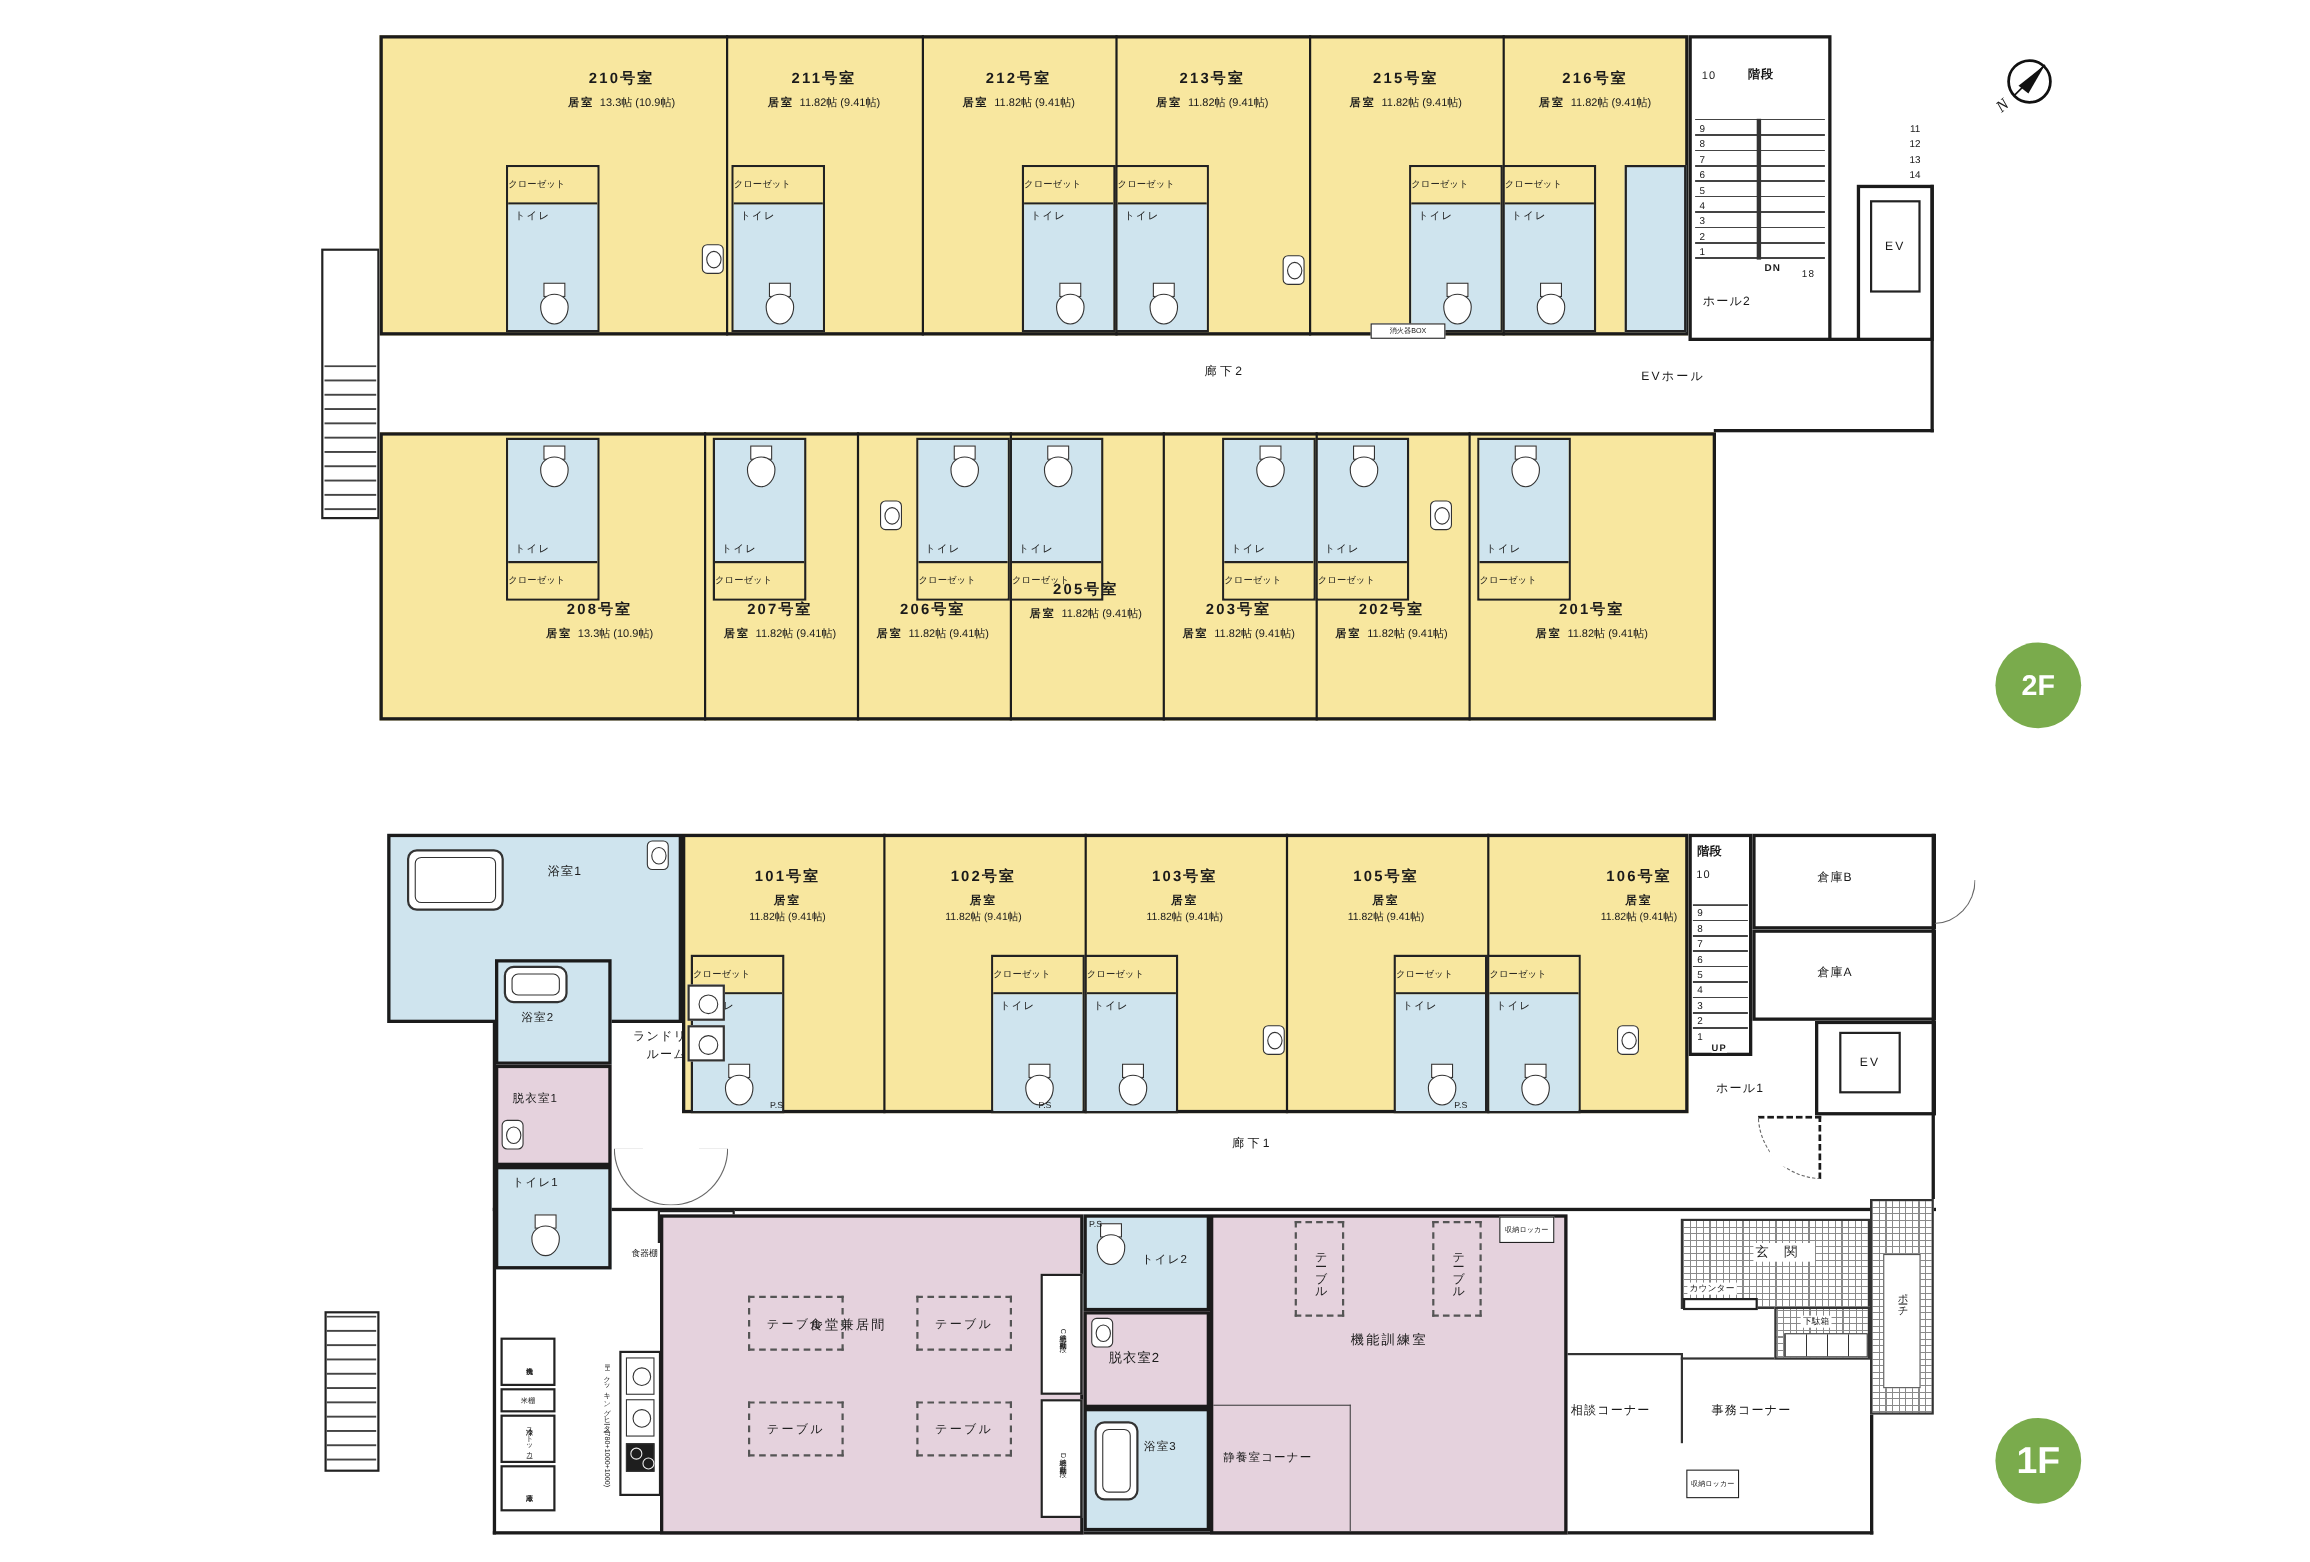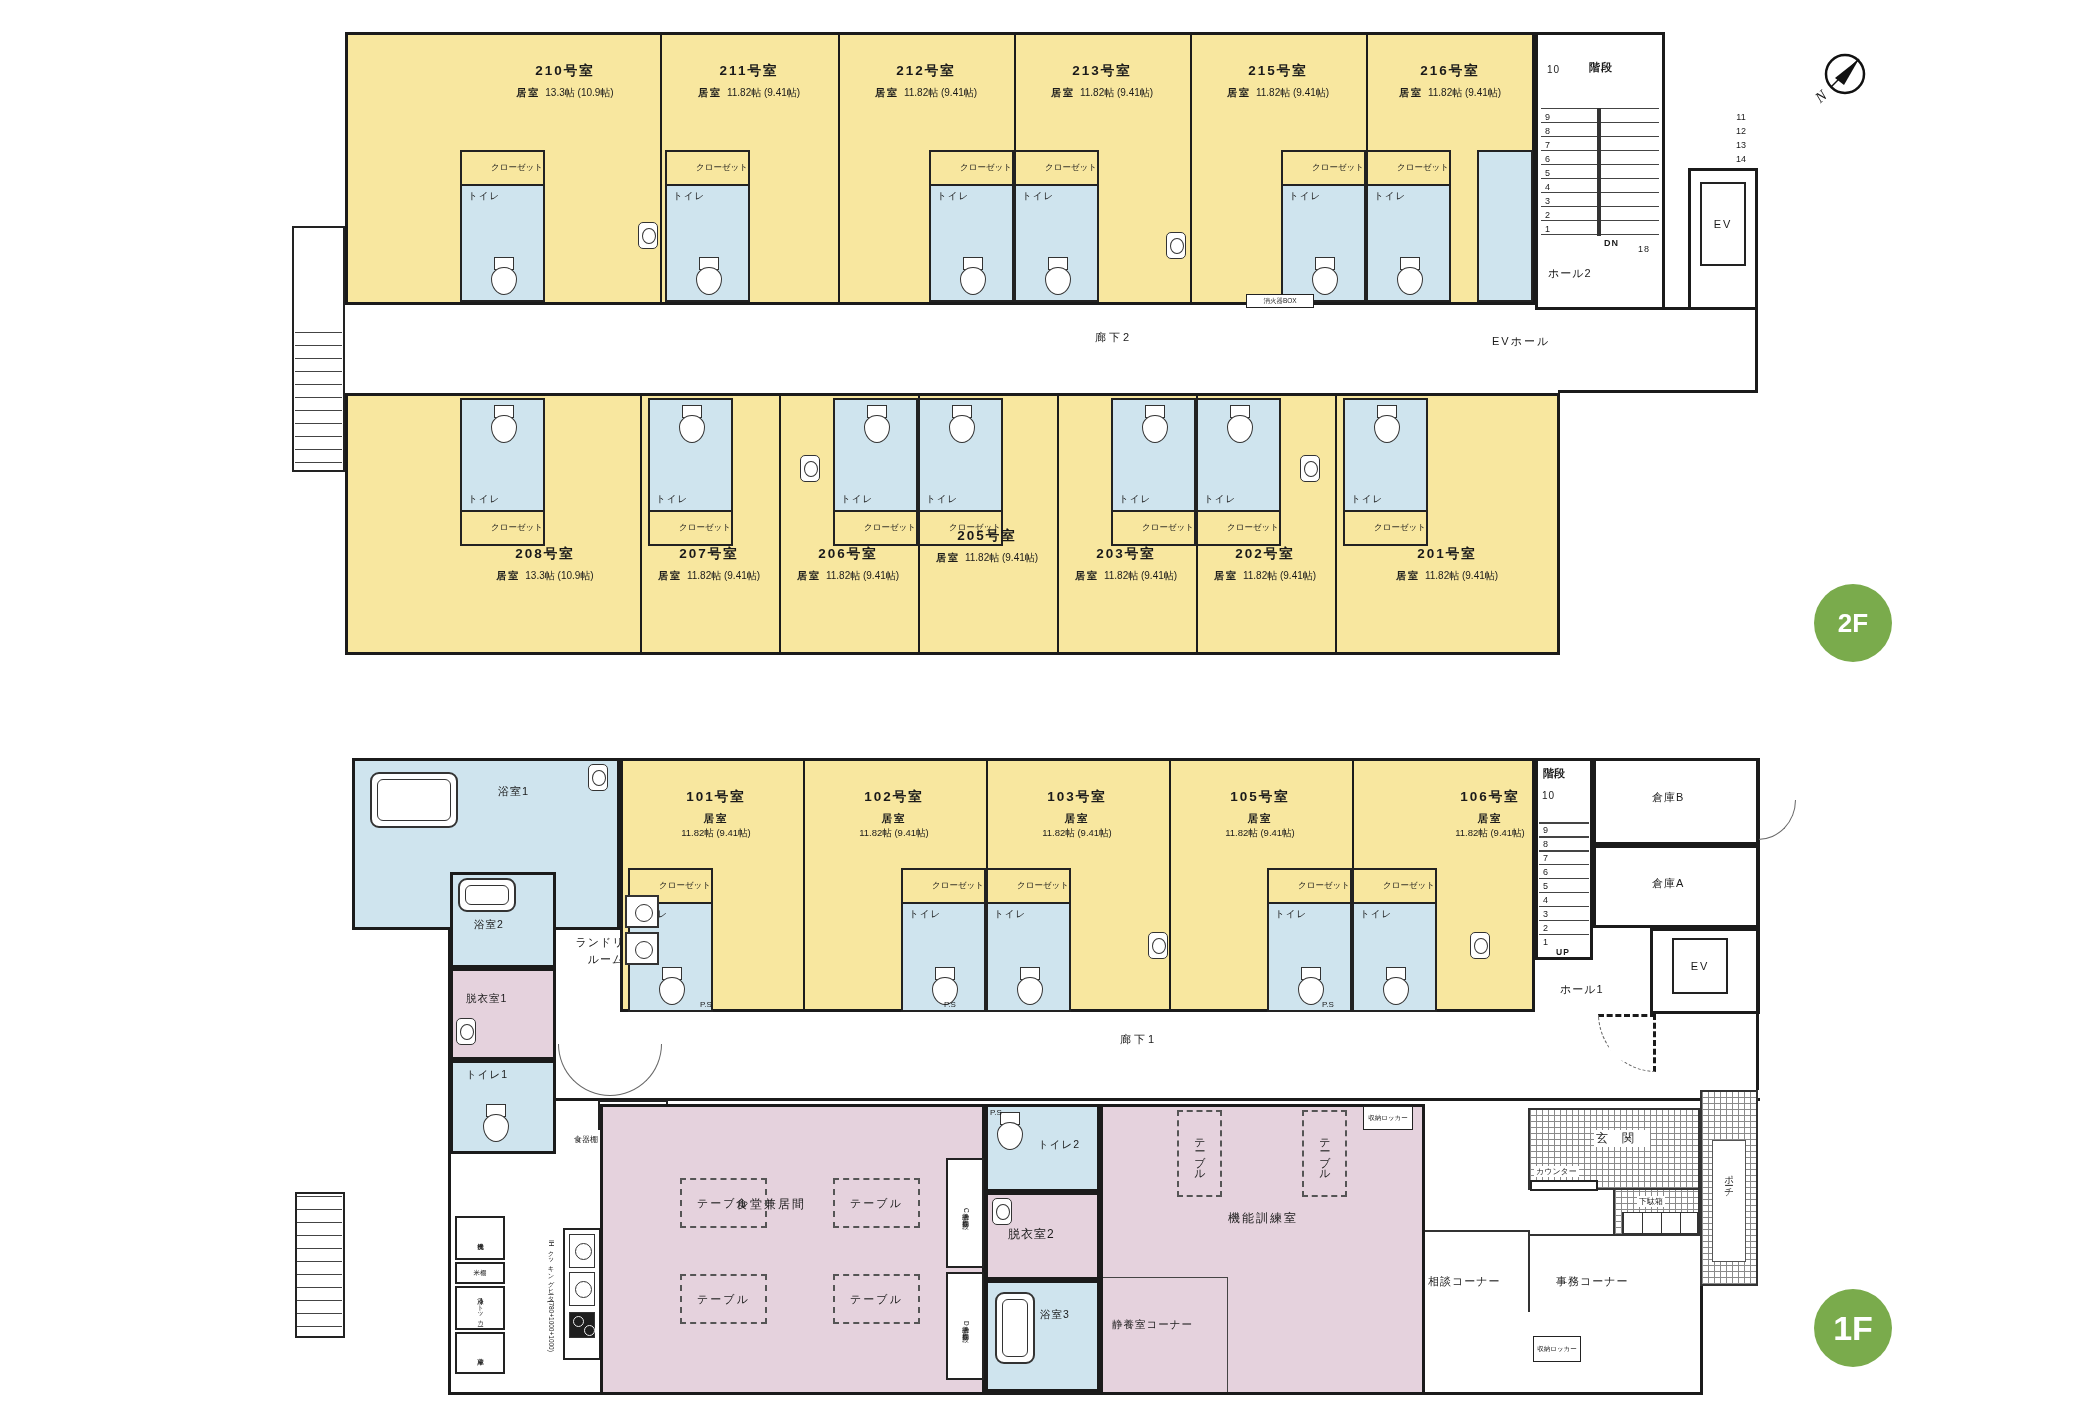--- a/index.html
+++ b/index.html
@@ -21,21 +21,21 @@
 .wbg{background:#fff;padding:0 2px}
 .vtext{writing-mode:vertical-rl;text-orientation:mixed;white-space:normal}
 .room-label{position:absolute;width:150px;text-align:center}
 .rname{font-size:13.5px;font-weight:bold;letter-spacing:2px;white-space:nowrap}
 .rsize{font-size:10px;margin-top:6px;white-space:nowrap}
 .rsize .rtype{font-weight:bold;letter-spacing:2px;margin-right:5px}
 .room-label3{position:absolute;width:150px;text-align:center}
 .room-label3 .rtype{display:block;font-weight:bold;font-size:10.5px;letter-spacing:2px;margin-top:6px}
 .room-label3 .rs{display:block;font-size:9.5px;margin-top:1px;white-space:nowrap}
 .unit{position:absolute;display:flex;flex-direction:column;border:2px solid #222}
-.unit .closet{height:34px;background:#f8e79f;border-bottom:2px solid #222;display:flex;align-items:center;justify-content:flex-end;font-size:8.5px;white-space:nowrap;overflow:hidden}
+.unit .closet{height:34px;background:#f8e79f;border-bottom:2px solid #222;display:flex;align-items:center;justify-content:flex-start;font-size:8.5px;white-space:nowrap;overflow:hidden}
 .unit .wc{flex:1;background:#cfe4ee;position:relative;font-size:9.5px;letter-spacing:1px}
 .unit .wc .wc-label{position:absolute;top:4px;left:6px}
 .unit.flip{flex-direction:column-reverse}
 .unit.flip .closet{border-bottom:none;border-top:2px solid #222}
 .unit.flip .wc .wc-label{top:auto;bottom:4px}
 .toilet{position:absolute;left:50%;margin-left:-13px;bottom:5px;width:26px;height:38px}
 .toilet::before{content:"";position:absolute;left:4px;top:0;width:18px;height:11px;background:#fff;border:1.5px solid #333}
 .toilet::after{content:"";position:absolute;left:1px;top:10px;width:24px;height:26px;background:#fff;border:1.5px solid #333;border-radius:50% 50% 50% 50%/42% 42% 58% 58%}
 .unit.flip .toilet{bottom:auto;top:5px}
 .basin{position:absolute;width:20px;height:27px;border:1.5px solid #333;border-radius:5px;background:#fff}

